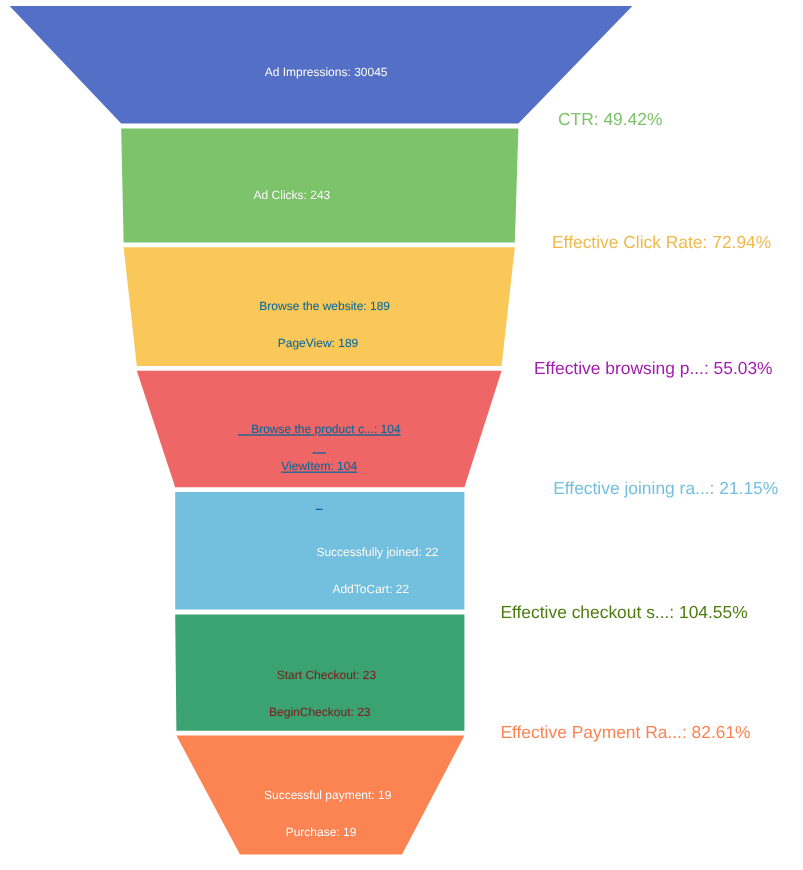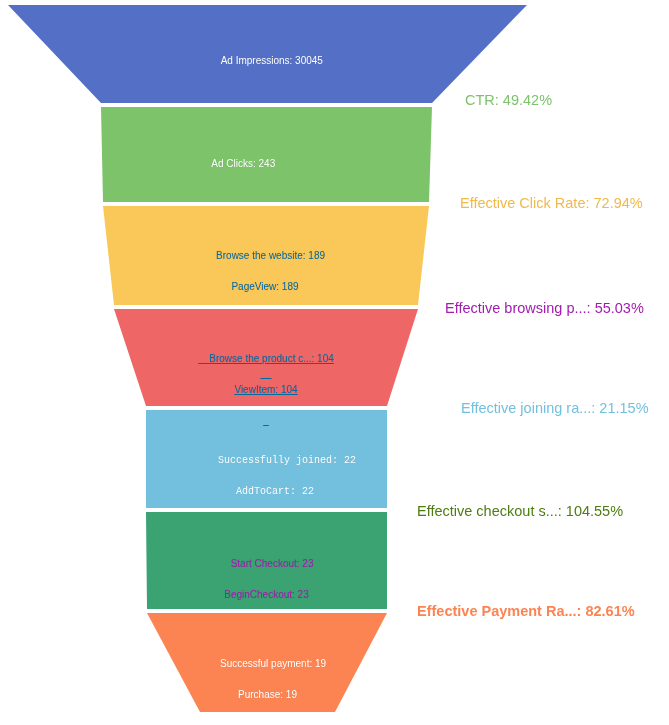--- a/index.html
+++ b/index.html
@@ -82,40 +82,40 @@
   <div class="seg-label" style="left: 110px; top: 232px; width: 310px; color: #0369a1;">
     <span>Browse the website: 189</span>
     <span class="l2">PageView: 189</span>
   </div>
 
   <div class="seg-label" style="left: 122px; top: 335px; width: 288px; color: #0369a1; text-decoration: underline;">
     <span>Browse the product c...: 104</span>
     <span class="l2">ViewItem: 104</span>
   </div>
 
-  <div class="seg-label" style="left: 130px; top: 437px; width: 290px; color: rgb(255, 255, 255); font-family: Liberation Mono, monospace;">
+  <div class="seg-label" style="left: 164px; top: 437px; width: 290px; color: rgb(255, 255, 255);">
     <span>Successfully joined: 22</span>
     <span class="l2">AddToCart: 22</span>
   </div>
 
-  <div class="seg-label" style="left: 146px; top: 540px; width: 241px; color: #a21caf;">
+  <div class="seg-label" style="left: 146px; top: 540px; width: 241px; color: #7f1d1d;">
     <span>Start Checkout: 23</span>
     <span class="l2">BeginCheckout: 23</span>
   </div>
 
   <div class="seg-label" style="left: 160px; top: 640px; width: 215px; color: rgb(255, 255, 255);">
     <span>Successful payment: 19</span>
     <span class="l2">Purchase: 19</span>
   </div>
 
   <div class="rate-label" style="left:465px; top:92px; color:#7cc36a;">CTR: 49.42%</div>
 
   <div class="rate-label" style="left:460px; top:195px; color:#f0b94b;">Effective Click Rate: 72.94%</div>
 
   <div class="rate-label" style="left:445px; top:300px; color:#a21caf;">Effective browsing p...: 55.03%</div>
 
   <div class="rate-label" style="left:417px; top:400px; color:#73c0de;margin-left:44px;">Effective joining ra...: 21.15%</div>
 
   <div class="rate-label" style="left:417px; top:503px; color:#4d7c0f;">Effective checkout s...: 104.55%</div>
 
-  <div class="rate-label" style="left:417px; top:603px; color:#fc8452;font-weight:bold;">Effective Payment Ra...: 82.61%</div>
+  <div class="rate-label" style="left:417px; top:603px; color:#fc8452;">Effective Payment Ra...: 82.61%</div>
 
 </div>
 
 </body></html>

